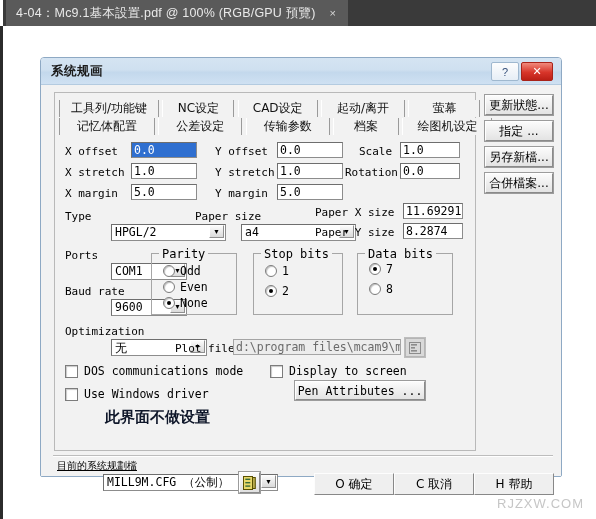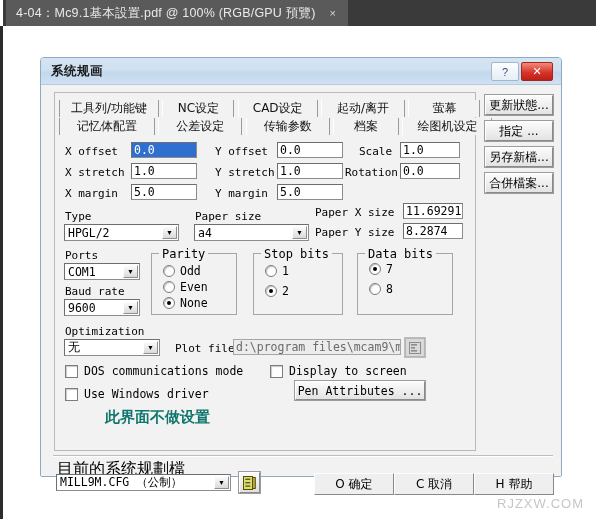--- a/index.html
+++ b/index.html
@@ -126,21 +126,21 @@
     padding:0 2px;line-height:14px;
     white-space:nowrap;overflow:hidden;
   }
   .tfield.sel{background:#2f6fd0;color:#fff;}
   .tfield.ro{background:#ececec;color:#6a6a6a;border-color:#a5a5a5;}
   .combo{
     position:absolute;height:17px;
     background:#fff;border:1px solid #8c8c8c;
     border-top-color:#6e6e6e;border-left-color:#6e6e6e;
     box-sizing:border-box;
-    display:flex;align-items:center;
+    display:flex;align-items:flex-start;margin-left:47px;
   }
   .combo .cval{
     flex:1;padding-left:3px;
     font-family:"DejaVu Sans Mono","Liberation Mono",monospace;
     font-size:11.5px;color:#000;white-space:nowrap;overflow:hidden;
   }
   .combo .cval.cjk{font-family:"DejaVu Sans",sans-serif;font-size:12px;}
   .combo .carrow{
     width:15px;height:13px;margin-right:1px;
     background:linear-gradient(to bottom,#fbfbfb,#dadada);
@@ -197,31 +197,31 @@
   }
   .pbtn.mono{font-family:"DejaVu Sans Mono","Liberation Mono",monospace;font-size:11.5px;}
   .pbtn.flat{
     background:#efefef;border:1px solid #adadad;box-shadow:none;
     border-top-color:#fdfdfd;border-left-color:#fdfdfd;
     border-right-color:#888;border-bottom-color:#888;
   }
   .red-note{
     position:absolute;
     font-family:"DejaVu Sans",sans-serif;
-    font-size:15px;font-weight:bold;color:#0f766e;
+    font-size:15px;font-weight:bold;color:#0f172a;
     white-space:nowrap;
   }
   .hr-sep{
     position:absolute;height:0;border-top:1px solid #bdbdbd;
     border-bottom:1px solid #ffffff;
   }
   .underline-lbl{
     position:absolute;
     font-family:"DejaVu Sans",sans-serif;
-    font-size:16px;color:#000;
+    font-size:10px;color:#000;
     text-decoration:underline;white-space:nowrap;
   }
   .icon-btn{
     position:absolute;
     background:linear-gradient(to bottom,#fafafa,#e0e0e0);
     border:1px solid #8a8a8a;border-top-color:#fff;border-left-color:#fff;
     box-shadow:0 0 0 1px #9c9c9c;
     box-sizing:border-box;
     display:flex;align-items:center;justify-content:center;
   }

